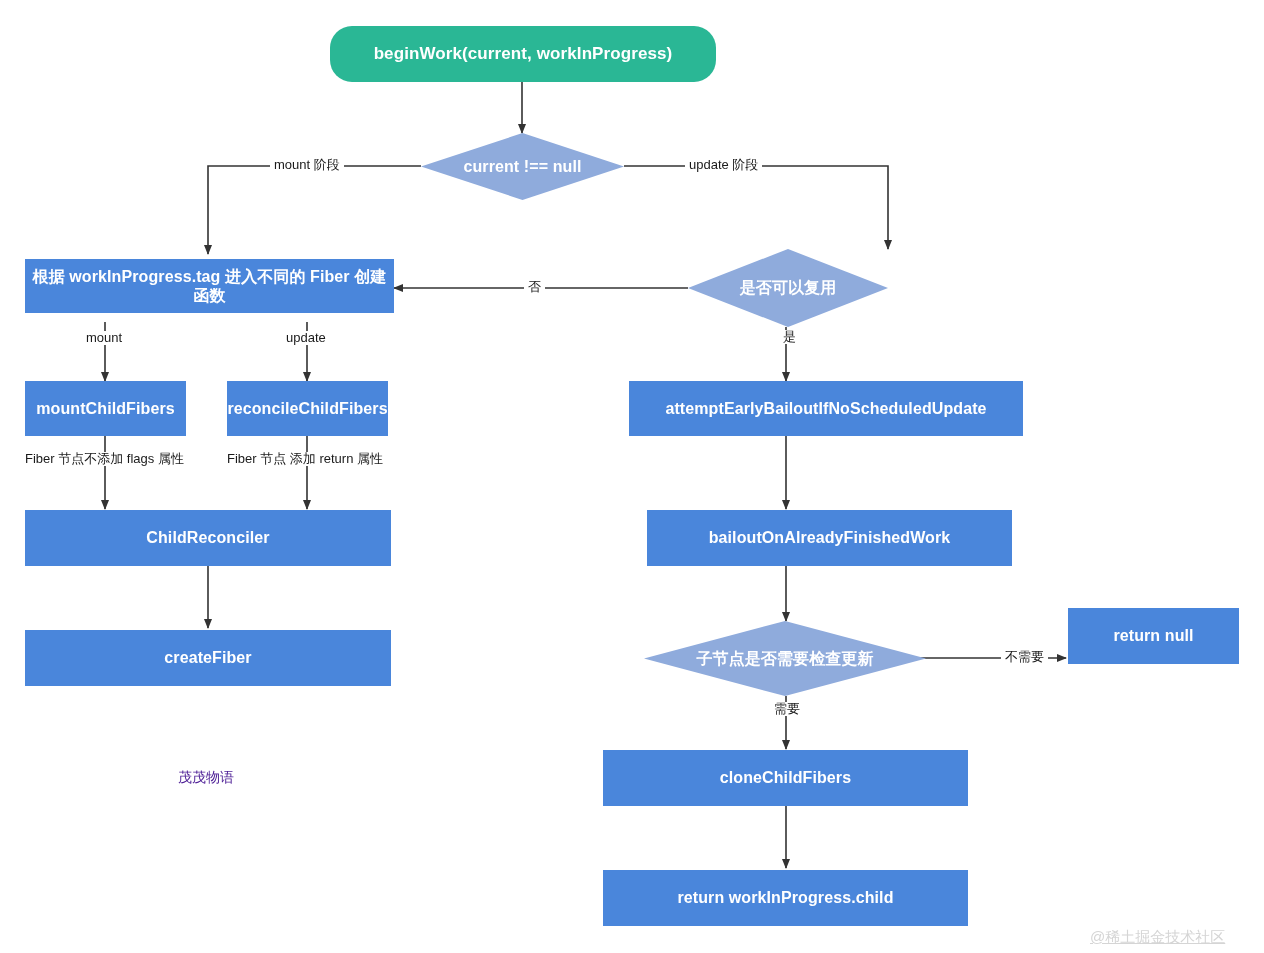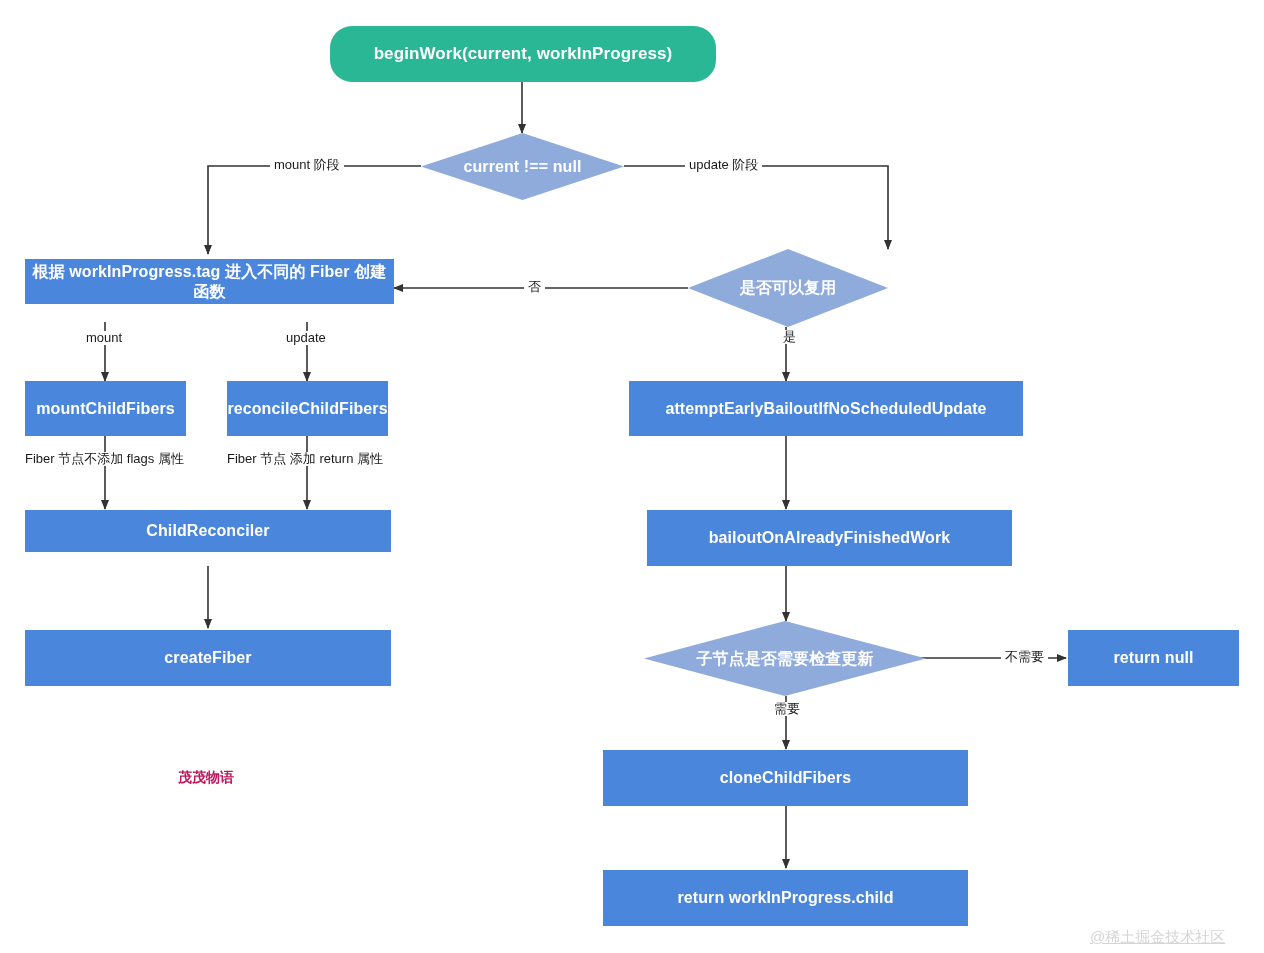--- a/index.html
+++ b/index.html
@@ -71,23 +71,23 @@
     font-size: 13px;
     font-weight: normal;
     background: #ffffff;
     padding: 0 4px;
     white-space: nowrap;
     line-height: 1.1;
     z-index: 3;
   }
   .watermark-brand {
     position: absolute;
-    color: #be185d;
+    color: #4c1d95;
     font-size: 14px;
-    font-weight: bold;
+    font-weight: normal;
     white-space: nowrap;
     z-index: 3;
   }
   .watermark-corner {
     position: absolute;
     color: #d5d5d5;
     font-size: 15px;
     font-weight: normal;
     white-space: nowrap;
     z-index: 3;
@@ -140,59 +140,59 @@
 
   <div class="node start" style="left:330px; top:26px; width:386px; height:56px;">
     <span class="node-label">beginWork(current, workInProgress)</span>
   </div>
 
   <div class="node diamond" style="left:421px; top:133px; width:203px; height:67px;">
     <span class="diamond-shape"></span>
     <span class="node-label">current !== null</span>
   </div>
 
-  <div class="node rect" style="left:25px; top:259px; width:369px; height:45px;align-items:center;">
+  <div class="node rect" style="left:25px; top:259px; width:369px; height:54px;align-items:center;">
     <span class="node-label">根据 workInProgress.tag 进入不同的 Fiber 创建函数</span>
   </div>
 
   <div class="node diamond" style="left:688px; top:249px; width:200px; height:78px;">
     <span class="diamond-shape"></span>
     <span class="node-label">是否可以复用</span>
   </div>
 
   <div class="node rect" style="left:25px; top:381px; width:161px; height:55px;">
     <span class="node-label">mountChildFibers</span>
   </div>
 
   <div class="node rect" style="left:227px; top:381px; width:161px; height:55px;">
     <span class="node-label">reconcileChildFibers</span>
   </div>
 
-  <div class="node rect" style="left:25px; top:510px; width:366px; height:42px;">
+  <div class="node rect" style="left:25px; top:510px; width:366px; height:56px;">
     <span class="node-label">ChildReconciler</span>
   </div>
 
   <div class="node rect" style="left:25px; top:630px; width:366px; height:56px;">
     <span class="node-label">createFiber</span>
   </div>
 
   <div class="node rect" style="left:603px; top:381px; width:394px; height:55px;margin-left:26px;">
     <span class="node-label">attemptEarlyBailoutIfNoScheduledUpdate</span>
   </div>
 
   <div class="node rect" style="left:603px; top:510px; width:365px; height:56px;margin-left:44px;">
     <span class="node-label">bailoutOnAlreadyFinishedWork</span>
   </div>
 
   <div class="node diamond" style="left:644px; top:621px; width:282px; height:75px;">
     <span class="diamond-shape"></span>
     <span class="node-label">子节点是否需要检查更新</span>
   </div>
 
-  <div class="node rect" style="left:1068px; top:630px; width:171px; height:56px;">
+  <div class="node rect" style="left:1068px; top:608px; width:171px; height:56px;">
     <span class="node-label">return null</span>
   </div>
 
   <div class="node rect" style="left:603px; top:750px; width:365px; height:56px;">
     <span class="node-label">cloneChildFibers</span>
   </div>
 
   <div class="node rect" style="left:603px; top:870px; width:365px; height:56px;">
     <span class="node-label">return workInProgress.child</span>
   </div>

